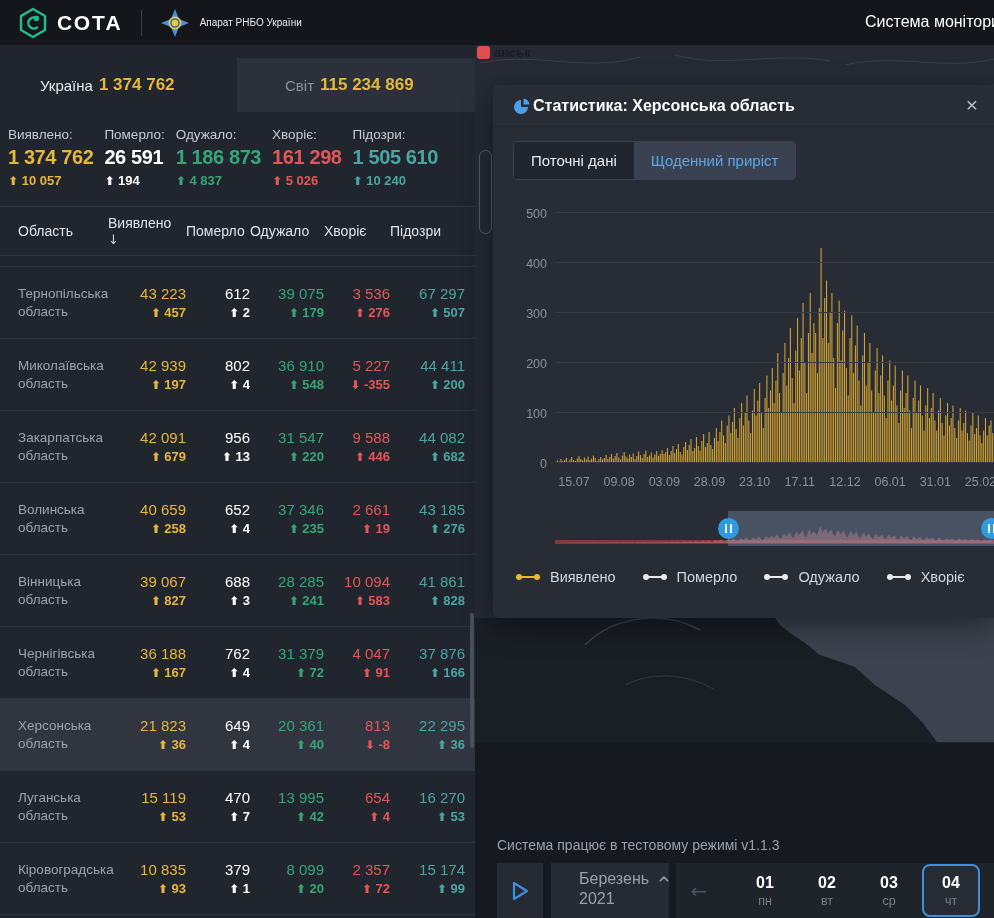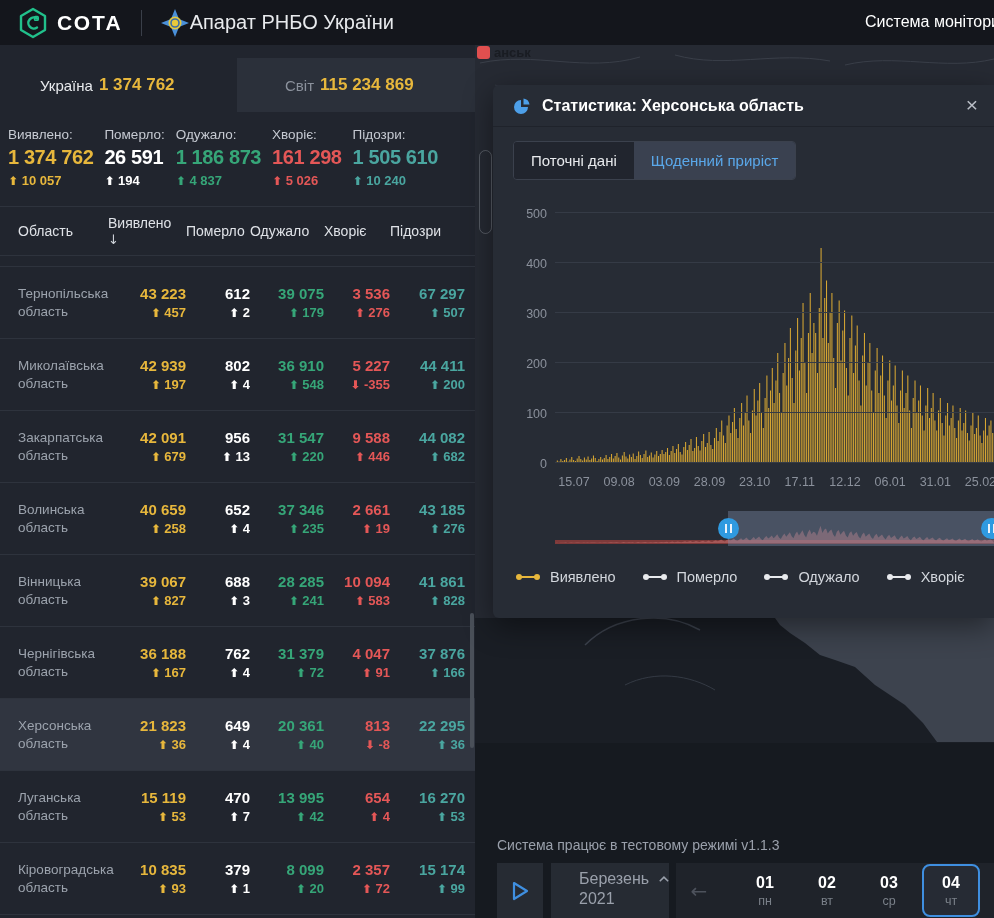--- a/index.html
+++ b/index.html
@@ -6,21 +6,21 @@
   html,body { background:#14161d; }
   body { font-family:"Liberation Sans", sans-serif; color:#e8eaed; }
   #app { position:relative; width:994px; height:918px; overflow:hidden; background:#14161d; }
 
   
   .header { position:absolute; left:0; top:0; width:994px; height:45px; background:#14161c;
             display:flex; align-items:center; padding:0 18px; z-index:40; }
   .logo { display:flex; align-items:center; gap:9px; }
   .logo-text { font-size:21px; font-weight:700; letter-spacing:2px; color:#fff; }
   .hdr-div { width:1px; height:26px; background:#3a3f49; margin:0 18px; }
-  .org-name { font-size:20px; color:#e8eaed; }
+  .org-name { font-size:10px; color:#e8eaed; margin-left:10px; }
   .system-title { position:absolute; left:865px; top:13px; font-size:16px; color:#fff; white-space:nowrap; }
 
   
   .left-panel { position:absolute; left:0; top:45px; width:475px; height:873px; background:#21252e; overflow:hidden; z-index:20; }
   .summary { margin-top:13px; height:54px; display:flex; }
   .sum-cell { display:flex; align-items:center; gap:6px; }
   .sum-ua { width:237px; padding-left:40px; }
   .sum-world { width:238px; background:#2b303a; padding-left:48px; }
   .sum-label { font-size:15px; color:#e8eaed; }
   .sum-label.dim { color:#8b919c; }
@@ -39,38 +39,38 @@
   .thead .th { text-align:left; cursor:pointer; }
   .thead .th:first-child { text-align:left; padding-left:10px; }
   .sort { font-family:"DejaVu Sans", sans-serif; color:#cfd3da; font-size:13px; }
   .spacer-row { height:11px; border-bottom:1px solid #2e333d; }
 
   .trow { display:grid; grid-template-columns:100px 78px 64px 74px 66px 1fr; align-items:center;
           padding:0 10px 0 8px; height:72px; border-bottom:1px solid #2e333d; }
   .trow.hl { background:#303540; }
   .cell.name { font-size:13.5px; line-height:18px; color:#9ca3ad; padding-left:10px; }
   .cell.num { text-align:right; }
-  .cell.num .v { font-size:15px; font-weight:700; }
+  .cell.num .v { font-size:15px; font-weight:400; }
   .cell.num .d { font-size:13px; font-weight:700; margin-top:3px; }
   .c-yellow { color:#e7b73c; } .c-white { color:#ffffff; } .c-green { color:#36a678; }
   .c-red { color:#e45757; } .c-teal { color:#4aa6a0; }
 
   .scroll-thumb { position:absolute; left:470px; top:613px; width:4px; height:135px; background:#4a5059; border-radius:2px; z-index:25; }
 
   
   .map-band { position:absolute; left:475px; top:45px; width:519px; height:698px; z-index:1; }
   .map-marker { position:absolute; left:477px; top:46px; width:13px; height:13px; background:#e04f4f; border-radius:3px; z-index:5; }
   .map-label { position:absolute; left:494px; top:45px; font-size:13px; font-weight:700; color:#191c22; z-index:5; }
   .map-ctrl { position:absolute; left:479px; top:150px; width:13px; height:84px; border:1px solid rgba(200,205,215,.3); border-radius:7px; z-index:5; }
   .bottom-strip { position:absolute; left:475px; top:743px; width:519px; height:175px; background:#161a20; z-index:10; }
 
   
   .modal { position:absolute; left:493px; top:85px; width:501px; height:533px; background:#272c35;
            border-radius:6px 0 0 6px; box-shadow:0 8px 30px rgba(0,0,0,.45); z-index:30; }
-  .modal-header { position:relative; height:42px; display:flex; align-items:center; gap:11px; padding:0 20px; border-bottom:1px solid #1f232b; }
+  .modal-header { position:relative; height:42px; display:flex; align-items:center; gap:2px; padding:0 20px; border-bottom:1px solid #1f232b; }
   .modal-title { font-size:16px; font-weight:600; color:#fff; }
   .modal-close { position:absolute; right:8px; top:6px; width:28px; height:28px; display:flex; align-items:center; justify-content:center;
                  font-size:21px; color:#b9bec6; cursor:pointer; }
   .tabs { position:absolute; left:20px; top:56px; display:flex; border:1px solid #3b414d; border-radius:4px; overflow:hidden; }
   .tab { padding:10px 17px; font-size:15px; background:#21252e; color:#e8eaed; cursor:pointer; }
   .tab.active { background:#3a4150; color:#5aa8ea; }
 
   .chart { position:absolute; left:20px; right:0; top:108px; height:300px; }
   .plot { position:absolute; left:42px; right:0; top:20px; height:250px; }
   .gridline { position:absolute; left:0; right:0; height:1px; background:#353b46; }

